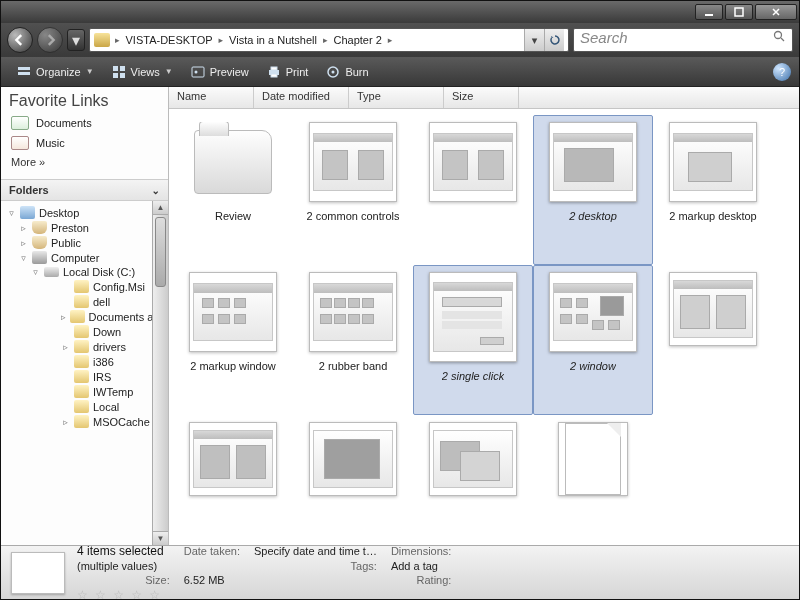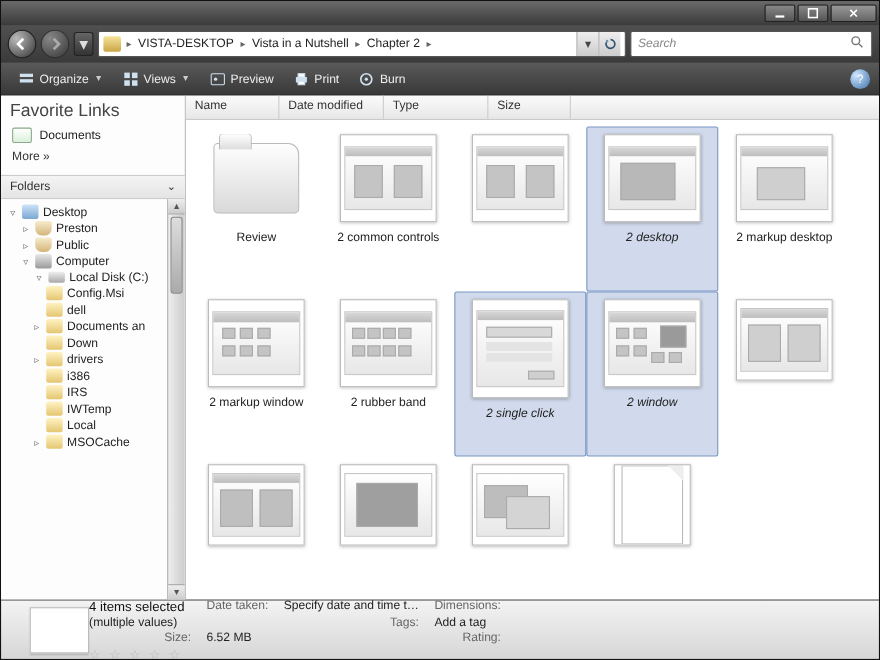--- a/index.html
+++ b/index.html
@@ -15,21 +15,21 @@
 
 
 .navrow { height: 34px; display:flex; align-items:center; padding: 3px 6px; gap:4px; background: linear-gradient(#505050,#3a3a3a); }
 .nav-btn { width:26px; height:26px; border-radius:50%; background: radial-gradient(circle at 30% 30%, #bbb, #333); border:1px solid #222; display:flex; align-items:center; justify-content:center; color:#ddd; cursor:pointer; }
 .nav-btn.small { width:18px; height:22px; border-radius:3px; background:linear-gradient(#666,#333); }
 .addr { flex:1; height:24px; background:#fff; border:1px solid #555; border-radius:2px; display:flex; align-items:center; padding:0 4px; font-size:11px; color:#222; overflow:hidden; }
 .addr .seg { padding: 0 4px; white-space:nowrap; cursor:pointer; }
 .addr .sep { color:#666; padding:0 2px; font-size:9px; }
 .addr .folder-ic { width:16px; height:14px; background:linear-gradient(#f7e39a,#caa646); border-radius:2px; margin-right:3px; flex:none; }
 .addr-btn { width:20px; height:22px; border-left:1px solid #aaa; display:flex; align-items:center; justify-content:center; color:#444; cursor:pointer; background:linear-gradient(#eee,#ccc); }
-.search { width:220px; height:24px; background:#fff; border:1px solid #555; border-radius:2px; display:flex; align-items:center; padding:0 6px; font-size:11px; color:#888; font-style:italic; }
+.search { width:220px; height:24px; background:#fff; border:1px solid #555; border-radius:2px; display:flex; padding:0 6px; font-size:15px; color:#888; font-style:italic; }
 .search .mag { margin-left:auto; color:#666; }
 
 
 .toolbar { height:30px; background: linear-gradient(#5a5a5a,#383838); display:flex; align-items:center; padding:0 8px; gap:2px; border-bottom:1px solid #222; }
 .tbtn { display:flex; align-items:center; gap:5px; padding:3px 8px; color:#eee; font-size:11px; cursor:pointer; border-radius:3px; }
 .tbtn .caret { font-size:8px; color:#ccc; }
 .tico { width:14px; height:14px; display:inline-block; }
 .help { margin-left:auto; width:18px; height:18px; border-radius:50%; background:radial-gradient(circle at 30% 30%,#cfe6ff,#3c6fa8); color:#fff; font-size:11px; display:flex; align-items:center; justify-content:center; cursor:pointer; }
 
 
@@ -37,28 +37,28 @@
 
 
 .leftcol { width:168px; border-right:1px solid #bbb; display:flex; flex-direction:column; background:#fdfdfd; }
 .fav-h { padding:5px 8px 3px; font-size:16px; color:#444; }
 .fav { display:flex; align-items:center; gap:7px; padding:3px 10px; font-size:11px; color:#222; cursor:pointer; }
 .fav .ic { width:18px; height:14px; }
 .fav .ic.doc { background:linear-gradient(#fff,#dcefdc); border:1px solid #8a8; border-radius:2px; }
 .fav .ic.pic { background:linear-gradient(#fff,#dce5f5); border:1px solid #88a; border-radius:2px; }
 .fav .ic.mus { background:linear-gradient(#fff,#f5e6dc); border:1px solid #a88; border-radius:2px; }
 .fav.more { color:#333; font-weight:400; }
-.fold-h { margin-top:8px; padding:4px 8px; font-size:11px; color:#333; background:linear-gradient(#f4f4f4,#e4e4e4); border-top:1px solid #ccc; border-bottom:1px solid #ccc; display:flex; align-items:center; cursor:pointer; }
+.fold-h { margin-top:8px; padding:4px 8px; font-size:11px; color:#333; background:linear-gradient(#f4f4f4,#e4e4e4); border-top:1px solid #ccc; border-bottom:1px solid #ccc; display:flex; align-items:center; cursor:pointer;font-weight:bold; }
 .fold-h .chev { margin-left:auto; font-size:10px; }
 .tree { flex:1; overflow:hidden; display:flex; }
 .tree-body { flex:1; overflow:auto; font-size:11px; padding:4px 0; }
 .tnode { display:flex; align-items:center; gap:4px; padding:1px 0 1px 6px; white-space:nowrap; cursor:pointer; color:#222; }
 .tnode.d1 { padding-left:18px; }
 .tnode.d2 { padding-left:30px; }
-.tnode.d3 { padding-left:28px; }
+.tnode.d3 { padding-left:28px;margin-left:32px; }
 .tw { width:9px; text-align:center; color:#777; font-size:9px; }
 .tico2 { width:15px; height:13px; border-radius:2px; flex:none; }
 .tico2.desk { background:linear-gradient(#cde3f7,#7aa7d4); }
 .tico2.user { background:linear-gradient(#f7eccd,#d4b57a); border-radius:2px 2px 6px 6px; }
 .tico2.comp { background:linear-gradient(#e8e8e8,#9a9a9a); }
 .tico2.disk { background:linear-gradient(#eee,#aaa); border-radius:2px; height:10px; }
 .tico2.fld { background:linear-gradient(#fff3c4,#e4c670); }
 .tree-scroll { width:16px; background:linear-gradient(to right,#eee,#ccc); border-left:1px solid #aaa; position:relative; }
 .tree-scroll .thumb { position:absolute; left:2px; right:2px; top:16px; height:70px; background:linear-gradient(#ddd,#aaa); border:1px solid #888; border-radius:3px; }
 .tree-scroll .ar { position:absolute; left:0; right:0; height:14px; display:flex; align-items:center; justify-content:center; font-size:8px; color:#555; background:linear-gradient(#eee,#ccc); }
@@ -84,21 +84,21 @@
 .item.sel { background:rgba(120,150,200,.35); border-color:#7a96c4;font-style:italic; }
 .item.sel .thumb { box-shadow:0 1px 3px rgba(0,0,0,.35); }
 
 .mini { width:80px; height:58px; background:linear-gradient(#fff,#e7e7e7); border:1px solid #c7c7c7; position:relative; }
 .mini .bar { position:absolute; left:0; right:0; top:0; height:8px; background:linear-gradient(#d8d8d8,#bdbdbd); }
 .mini .sq { position:absolute; background:#c4c4c4; border:1px solid #aaa; }
 .mini.grid .bar{height:9px}
 .mini.grid .sq{width:12px;height:10px}
 
 
-.details { height:54px; background:linear-gradient(#f3f3f3,#d6d6d6); border-top:1px solid #aaa; display:flex; align-items:center; padding:4px 26px; font-size:11px; color:#333; }
+.details { height:54px; background:linear-gradient(#f3f3f3,#d6d6d6); border-top:1px solid #aaa; display:flex; align-items:center; padding:4px 10px; gap:12px; font-size:11px; color:#333; }
 .details .dthumb { width:54px; height:42px; background:#fff; border:1px solid #bbb; box-shadow:0 1px 2px rgba(0,0,0,.25); position:relative; }
 .details .dthumb:before { content:""; position:absolute; left:-4px; top:3px; width:54px; height:42px; background:#fff; border:1px solid #bbb; z-index:-1; }
 .details .meta { display:grid; grid-template-columns:auto auto auto auto; column-gap:14px; row-gap:2px; align-items:center; }
 .details .k { color:#666; text-align:right; }
 .details .v { color:#222; }
 .details .title { font-size:12px; color:#111; grid-column:1/2; text-align:left; padding-right:6px; }
 .details .stars span { color:#bbb; font-size:12px; letter-spacing:2px; cursor:pointer; }
 
 </style>
 </head>
@@ -210,20 +210,24 @@
   </div>
 
   <div class="main">
 
     <div class="leftcol">
       <div class="fav-h">Favorite Links</div>
       <div class="fav">
           <span class="ic doc"></span>
           <span>Documents</span>
         </div>
+      <div class="fav">
+          <span class="ic mus"></span>
+          <span>Music</span>
+        </div>
       <div class="fav more">
           <span>More  »</span>
         </div>
 
       <div class="fold-h">
         <span>Folders</span>
         <span class="chev">⌄</span>
       </div>
 
       <div class="tree">

